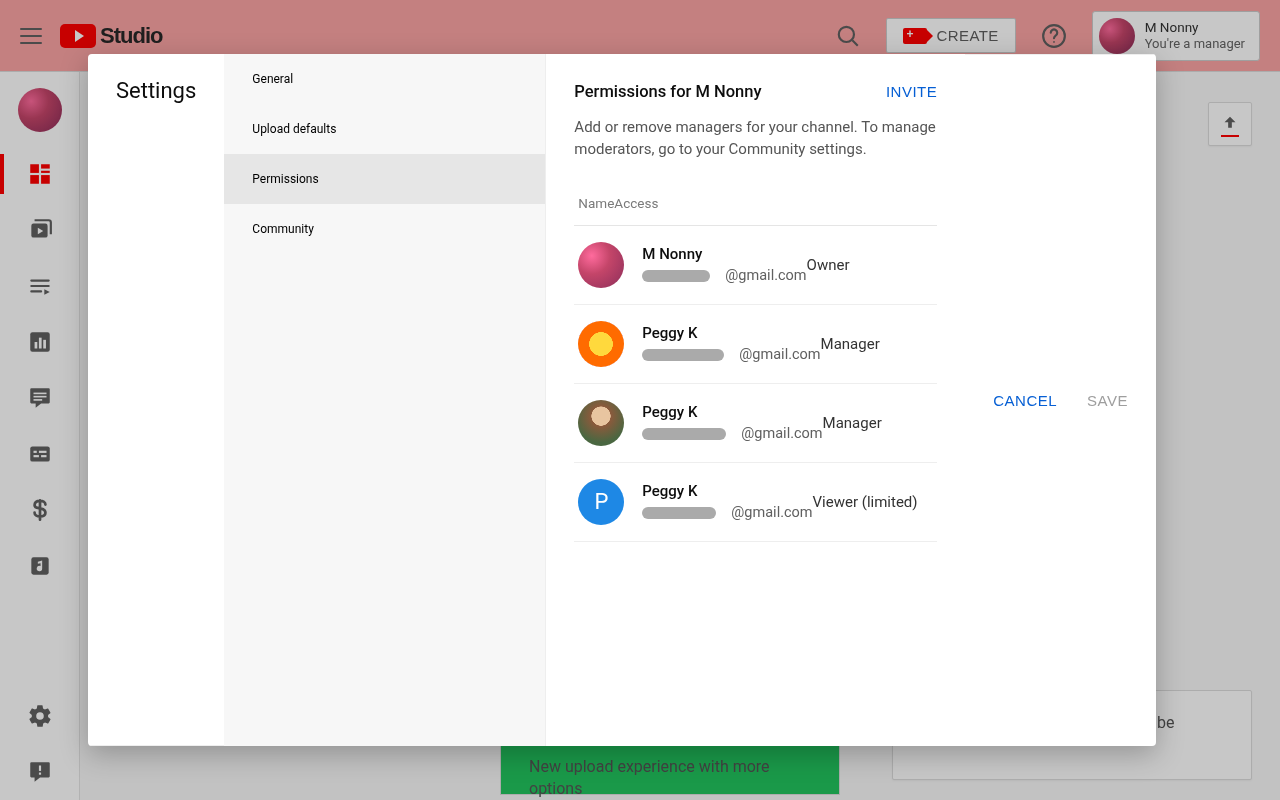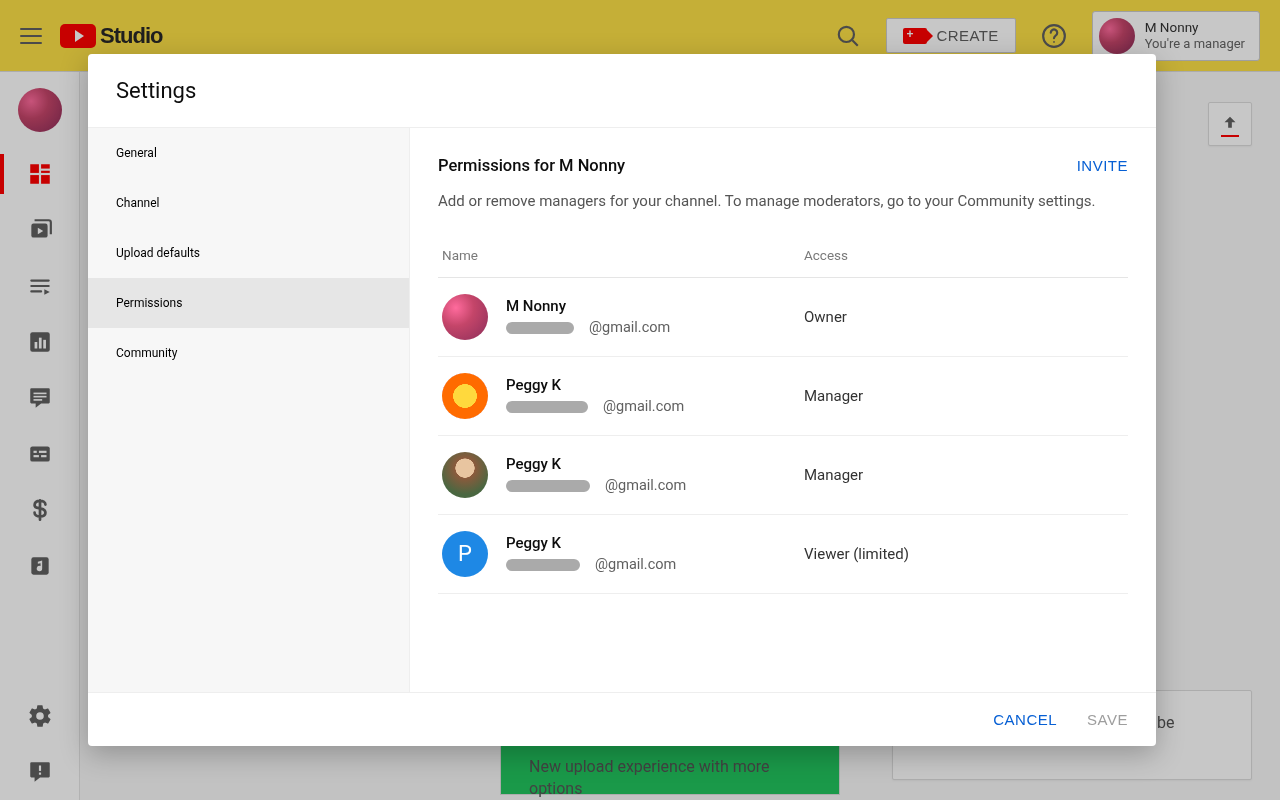--- a/index.html
+++ b/index.html
@@ -7,21 +7,21 @@
     font-family: Roboto, Arial, sans-serif;
     background: #f9f9f9;
     width: 1280px;
     height: 800px;
     overflow: hidden;
     position: relative;
   }
   
   .topbar {
     height: 72px;
-    background: #fde047;
+    background: #fca5a5;
     border-bottom: 1px solid #ddd;
     display: flex;
     align-items: center;
     padding: 0 20px;
     justify-content: space-between;
   }
   .topbar-left { display: flex; align-items: center; gap: 18px; }
   .hamburger { width: 22px; height: 16px; display:flex; flex-direction:column; justify-content:space-between; cursor:pointer;}
   .hamburger span { height:2px; background:#606060; border-radius:1px; }
   .logo { display:flex; align-items:center; gap:4px; }
@@ -80,21 +80,21 @@
   .modal {
     position:absolute;
     left:88px;
     top:54px;
     width:1068px;
     height:692px;
     background:#fff;
     border-radius:4px;
     box-shadow:0 8px 28px rgba(0,0,0,0.25);
     display:flex;
-    flex-direction:column;
+    flex-direction:row;
     overflow:hidden;
   }
   .modal-header {
     padding:24px 28px;
     border-bottom:1px solid #eee;
   }
   .modal-header h1 { font-size:22px; font-weight:400; color:#0d0d0d; }
   .modal-body { flex:1; display:flex; overflow:hidden; }
   .modal-sidebar {
     width:322px;
@@ -279,21 +279,20 @@
 
 <div class="dimmer"></div>
 
 <div class="modal">
   <div class="modal-header">
     <h1>Settings</h1>
   </div>
   <div class="modal-body">
     <div class="modal-sidebar">
       <div class="msb-item">General</div>
-      <div class="msb-item">Channel</div>
       <div class="msb-item">Upload defaults</div>
       <div class="msb-item active">Permissions</div>
       <div class="msb-item">Community</div>
     </div>
     <div class="modal-main">
       <div class="perm-head">
         <h2>Permissions for M Nonny</h2>
         <button class="invite-btn">INVITE</button>
       </div>
       <p class="perm-desc">Add or remove managers for your channel. To manage moderators, go to your Community settings.</p>

